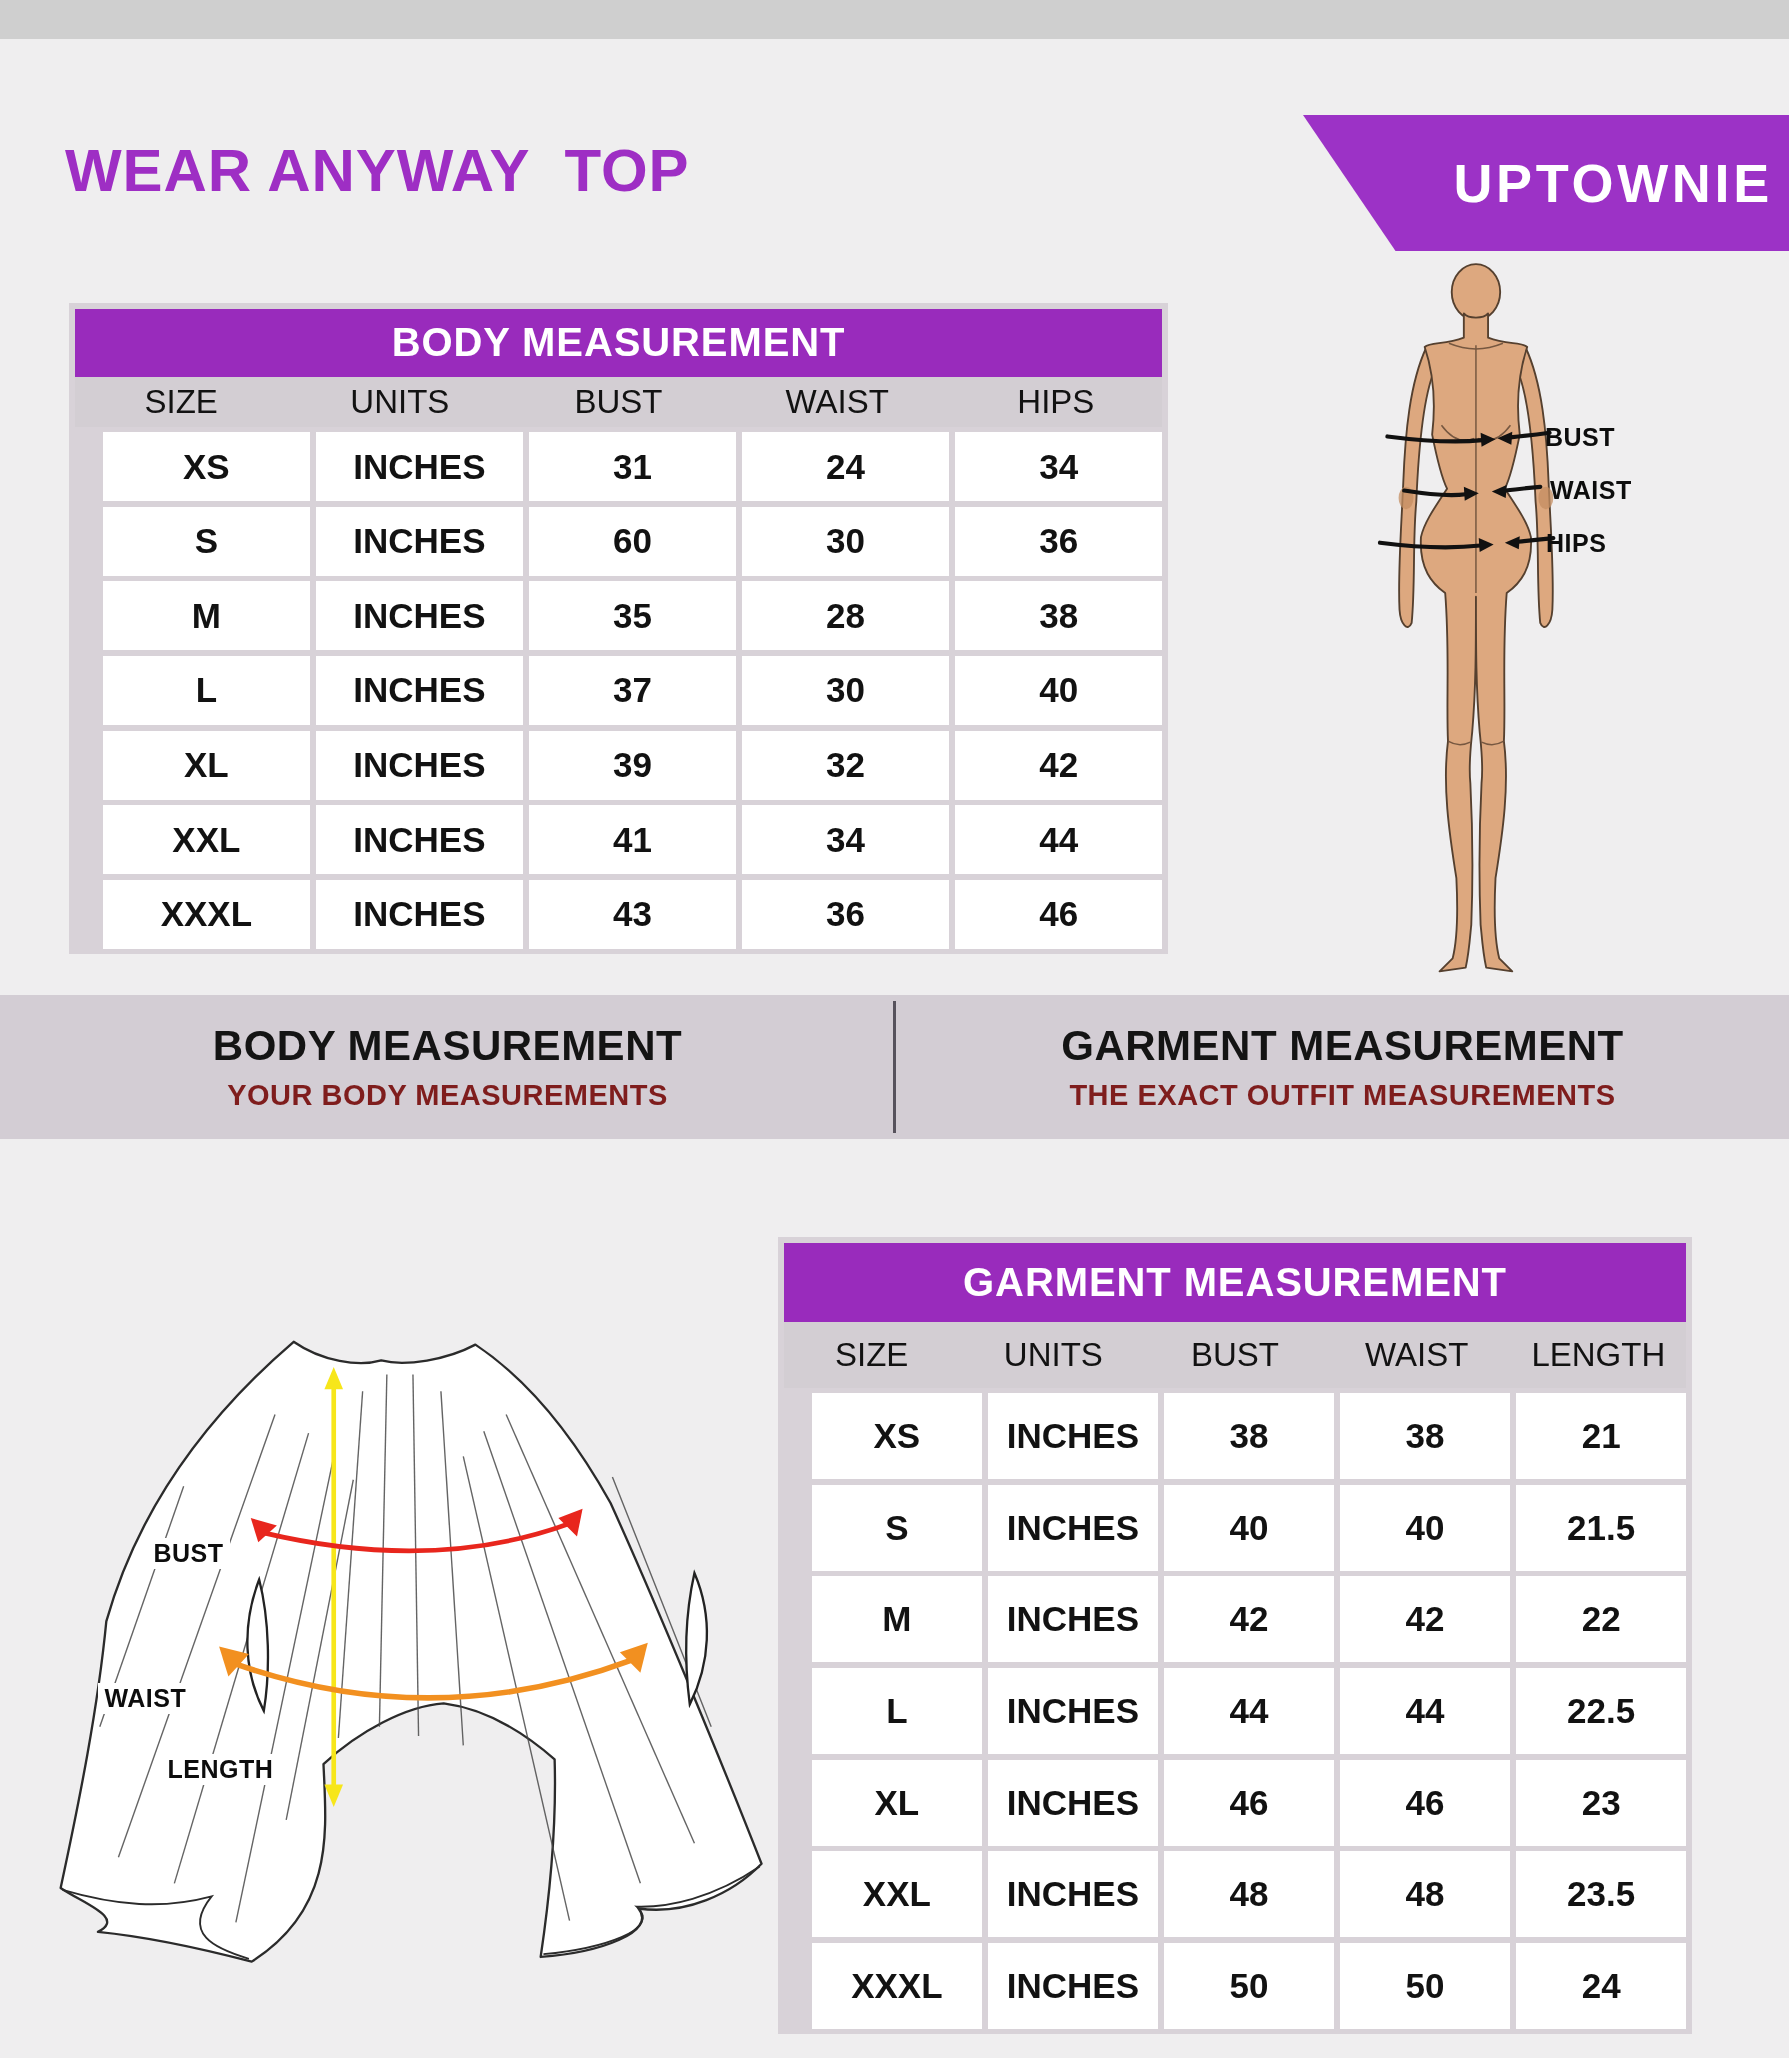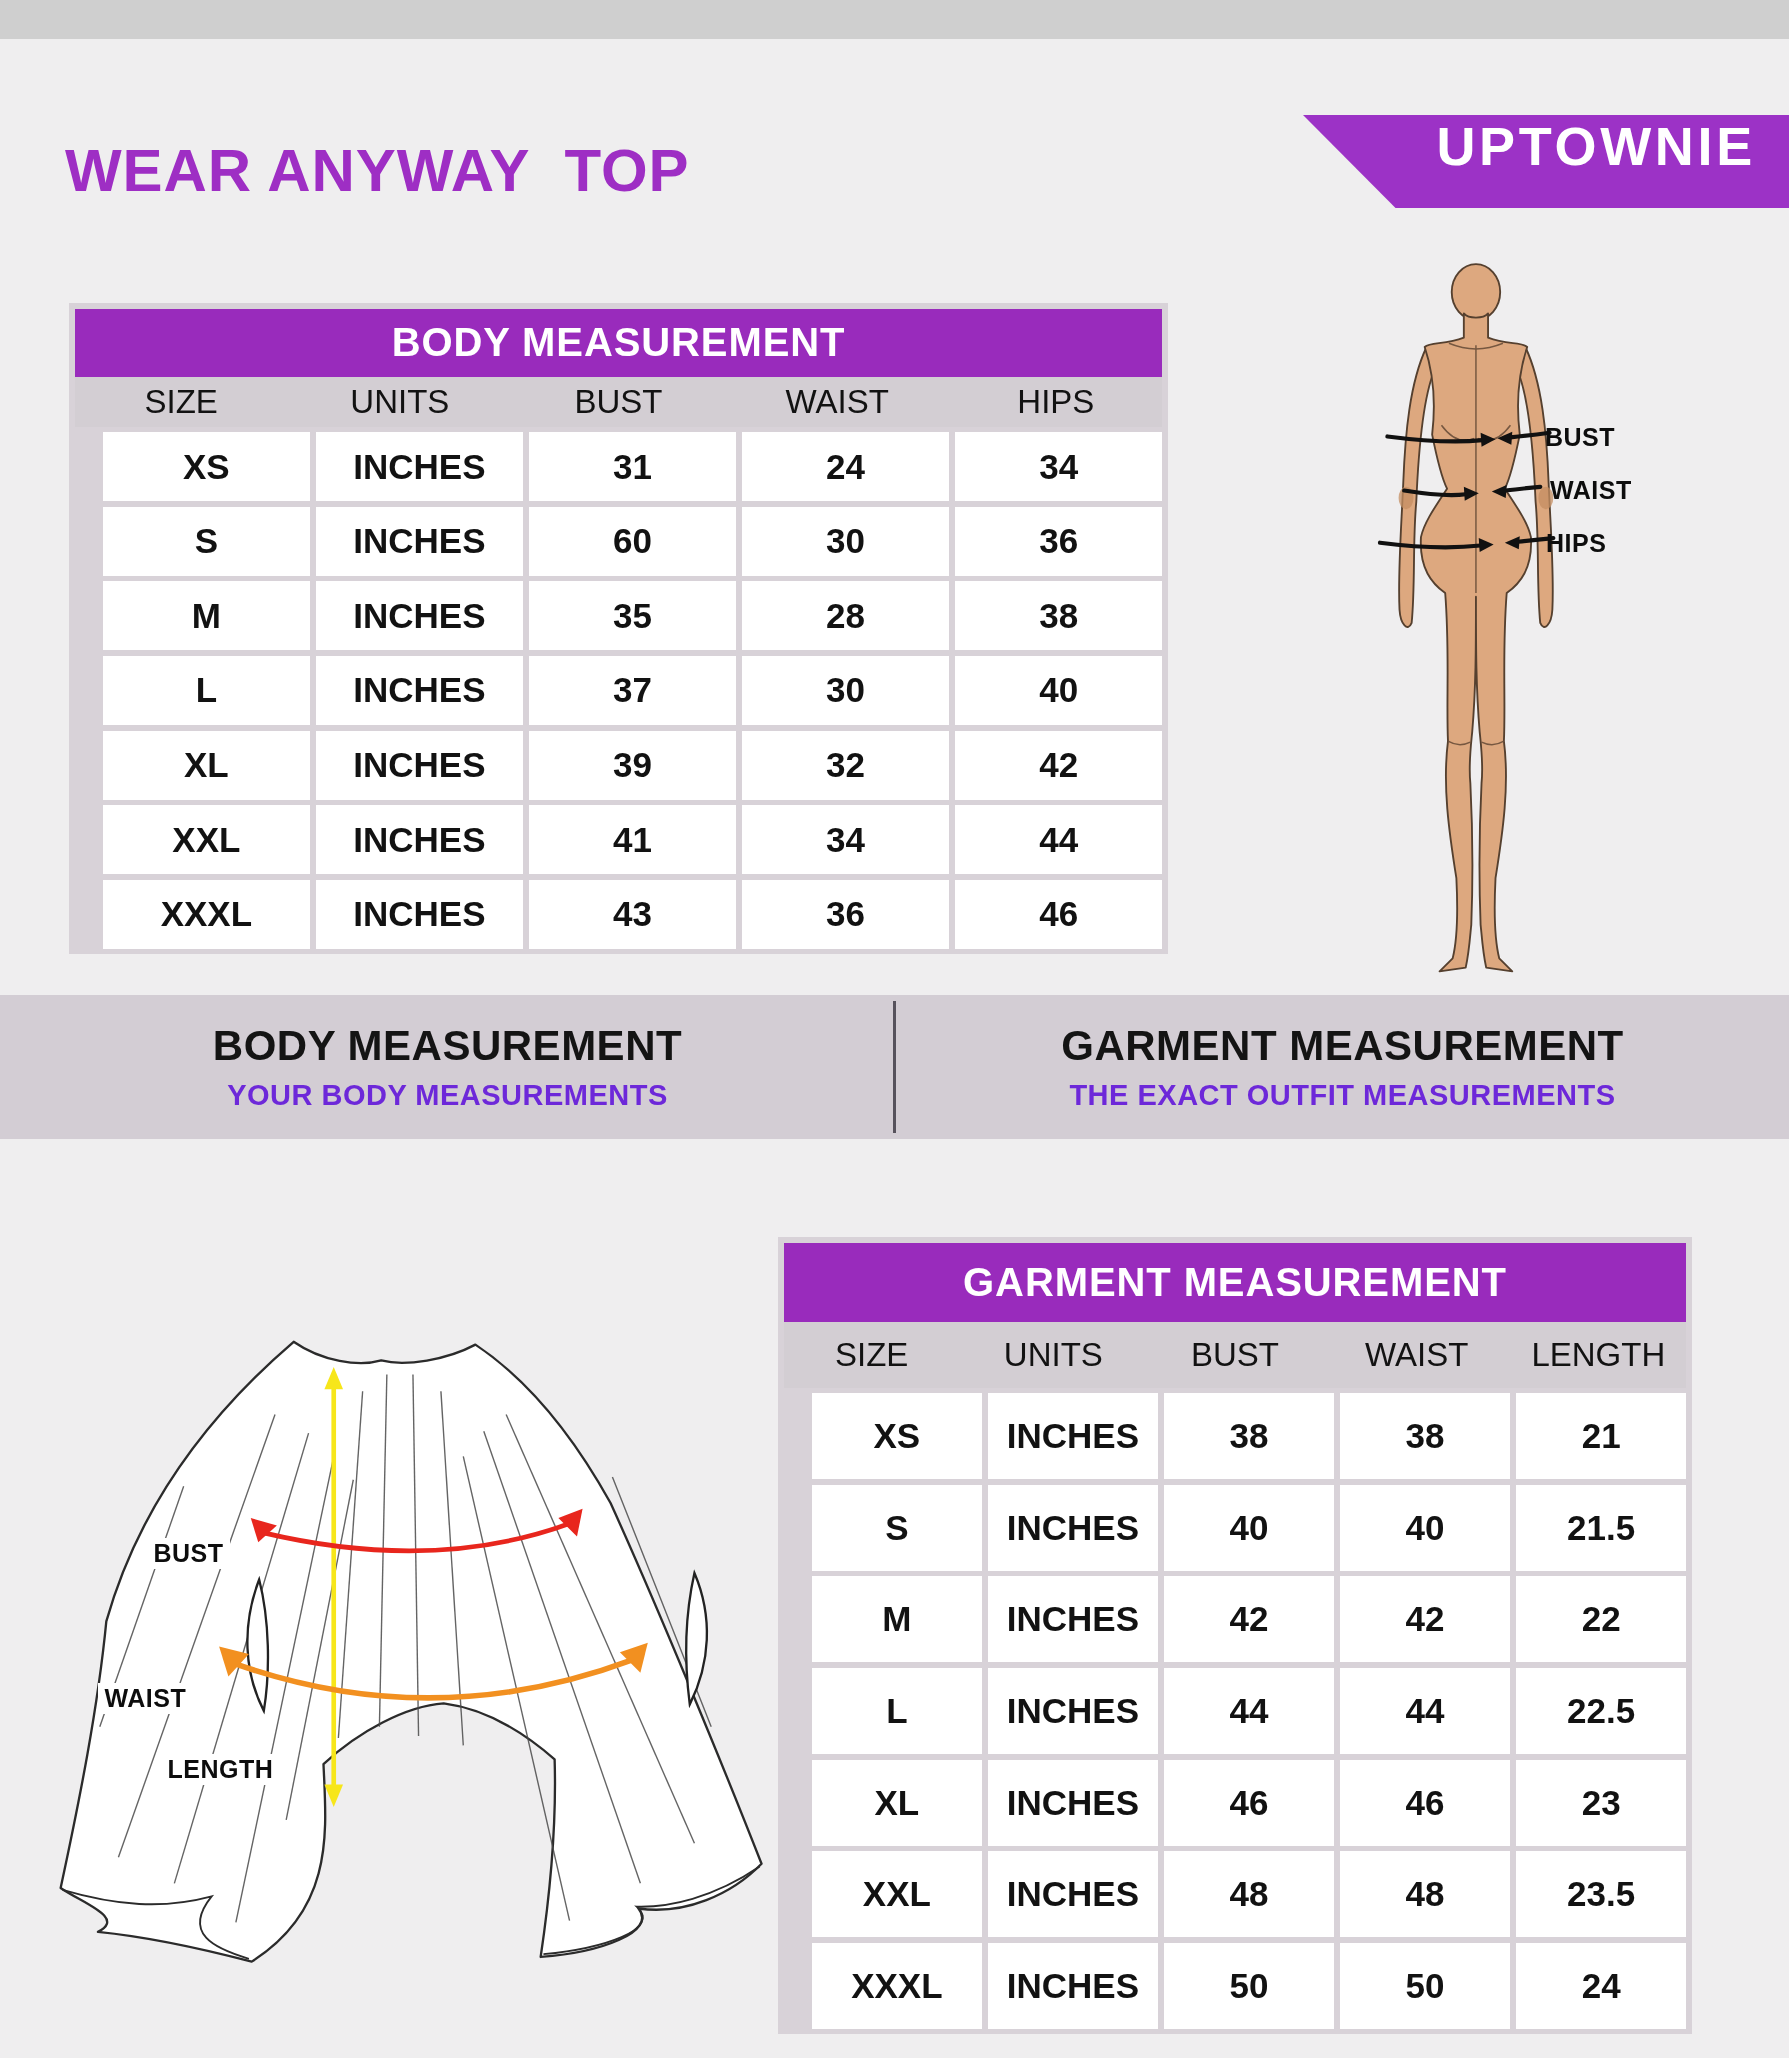--- a/index.html
+++ b/index.html
@@ -12,24 +12,24 @@
     --banner-bg:#d3cdd4;
     --ink:#121212;
   }
   *{box-sizing:border-box;margin:0;padding:0;}
   body{margin:0;background:#cfcfcf;font-family:"Liberation Sans", sans-serif;}
   .page{position:relative;width:1790px;height:2058px;background:var(--bg);overflow:hidden;margin-top:39px;}
 
   
   .title{position:absolute;left:65px;top:99px;font-size:60px;line-height:65px;
     font-weight:bold;color:var(--title-purple);letter-spacing:0.9px;white-space:pre;}
-  .badge{position:absolute;left:1303px;top:76px;width:487px;height:93px;
+  .badge{position:absolute;left:1303px;top:76px;width:487px;height:136px;
     background:var(--purple-badge);
     clip-path:polygon(0 0,100% 0,100% 100%,19% 100%);
-    display:flex;justify-content:flex-end;padding-right:34px;}
+    display:flex;align-items:center;justify-content:flex-end;padding-right:17px;}
   .badge span{color:#fff;font-size:54px;font-weight:bold;letter-spacing:3.7px;}
 
   
   .twrap{position:absolute;background:var(--tbl-border);padding:5.6px;}
   .twrap .bar{display:flex;align-items:center;justify-content:center;
     background:var(--purple);color:#fff;font-weight:bold;letter-spacing:0.9px;}
   .twrap .hrow{display:grid;grid-template-columns:repeat(5,1fr);column-gap:5.6px;
     background:var(--tbl-head);}
   .twrap .hrow div{display:flex;align-items:center;justify-content:center;
     font-weight:normal;color:var(--ink);}
@@ -53,21 +53,21 @@
   .fig-label{position:absolute;font-weight:bold;color:#0d0d0d;font-size:25px;letter-spacing:0.5px;}
   #fig-bust{left:193px;top:162px;}
   #fig-waist{left:198px;top:215px;}
   #fig-hips{left:194px;top:268px;}
 
   
   .banner{position:absolute;left:0;top:956px;width:1790px;height:144px;
     background:var(--banner-bg);display:flex;}
   .banner .half{width:895px;display:flex;flex-direction:column;align-items:center;justify-content:center;gap:8.4px;}
   .banner .t1{font-size:42px;font-weight:bold;color:#141414;letter-spacing:0.5px;}
-  .banner .t2{font-size:29px;font-weight:bold;color:#6d28d9;letter-spacing:0.5px;}
+  .banner .t2{font-size:29px;font-weight:bold;color:#7f1d1d;letter-spacing:0.5px;}
   .banner .divider{position:absolute;left:893px;top:5.6px;width:2.8px;height:132px;background:#57525c;}
 
   
   .garment{position:absolute;left:42px;top:1296px;width:727px;height:653px;}
   .garment svg{position:absolute;left:0;top:0;}
   .g-label{position:absolute;font-weight:bold;color:#0d0d0d;font-size:25px;letter-spacing:0.5px;
     background:#fff;padding:0.9px 6.5px;}
   #g-bust{left:105px;top:203px;}
   #g-waist{left:56px;top:348px;}
   #g-length{left:119px;top:419px;}

